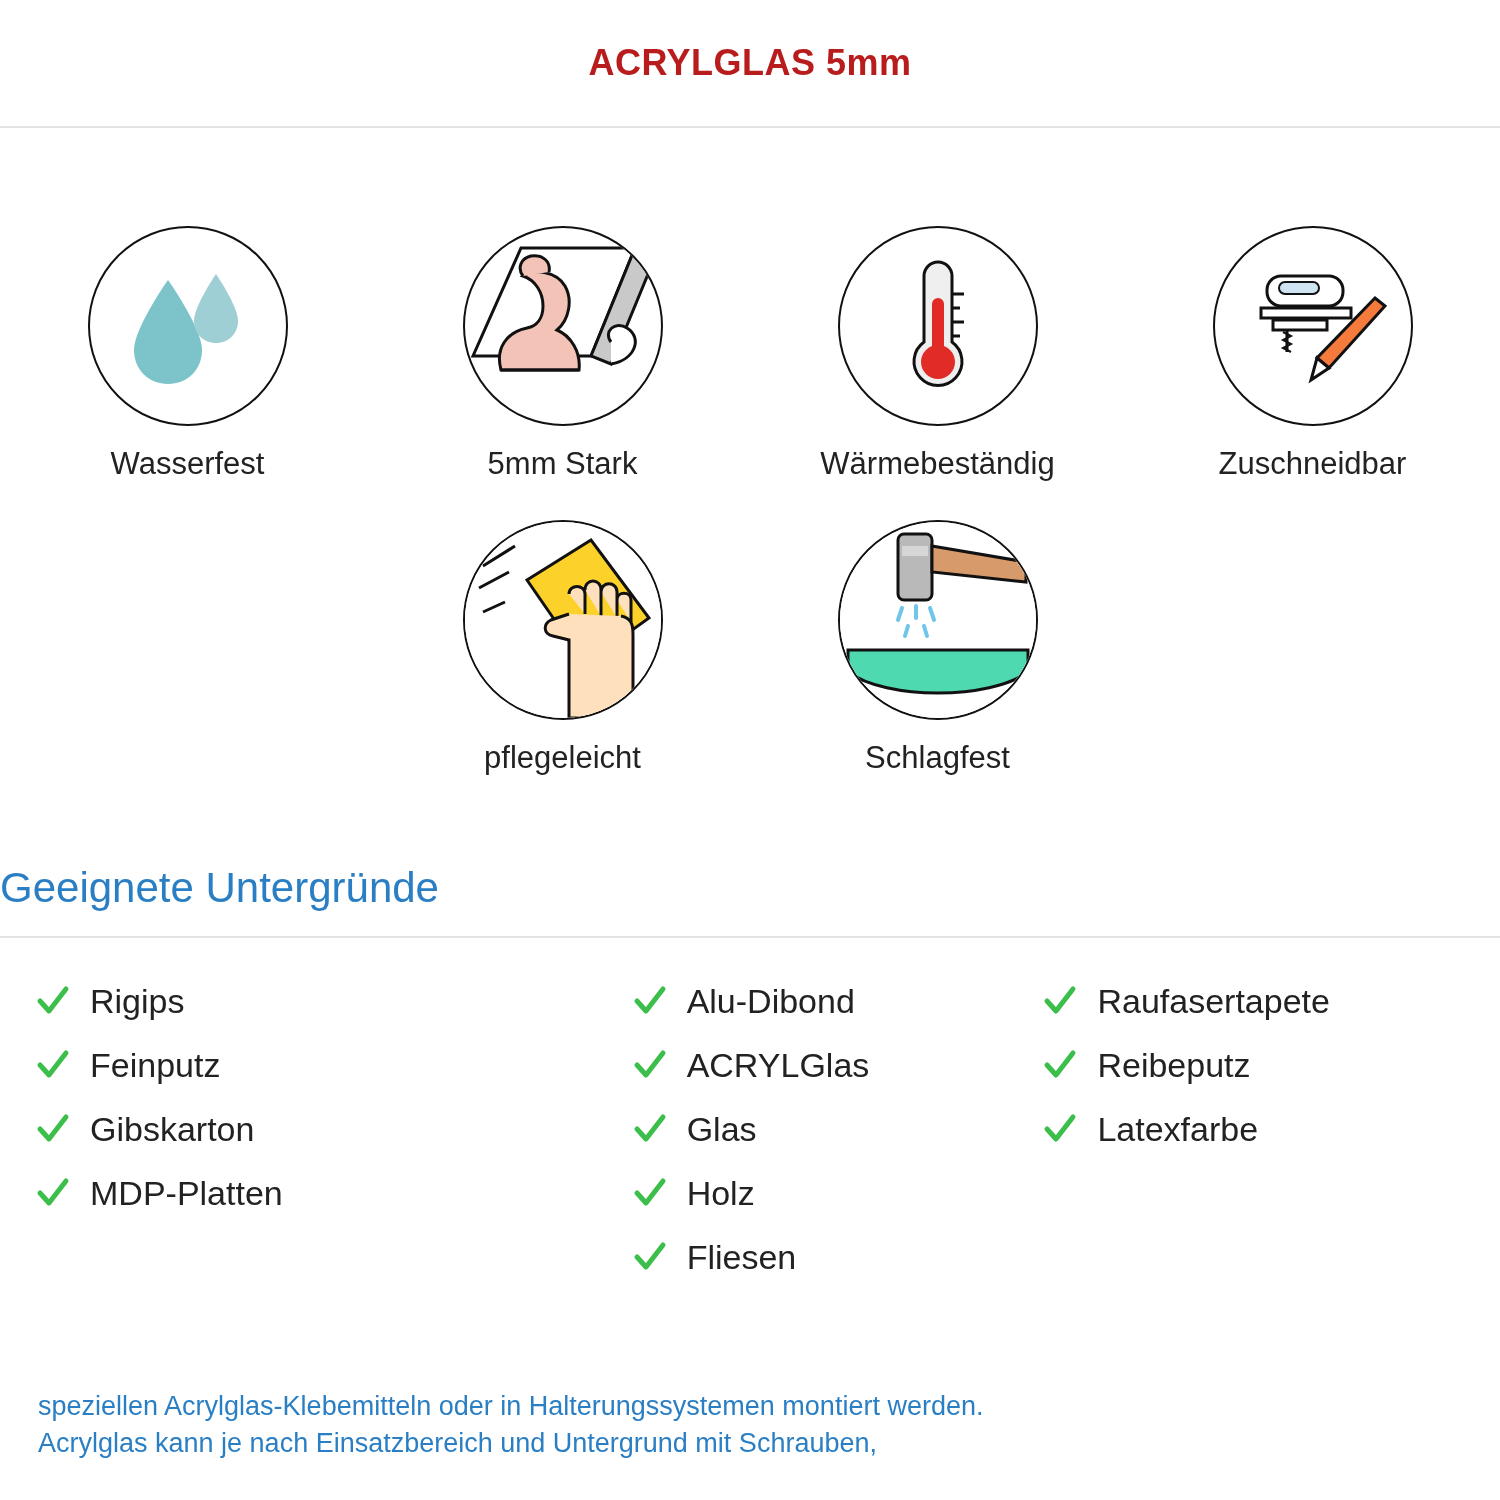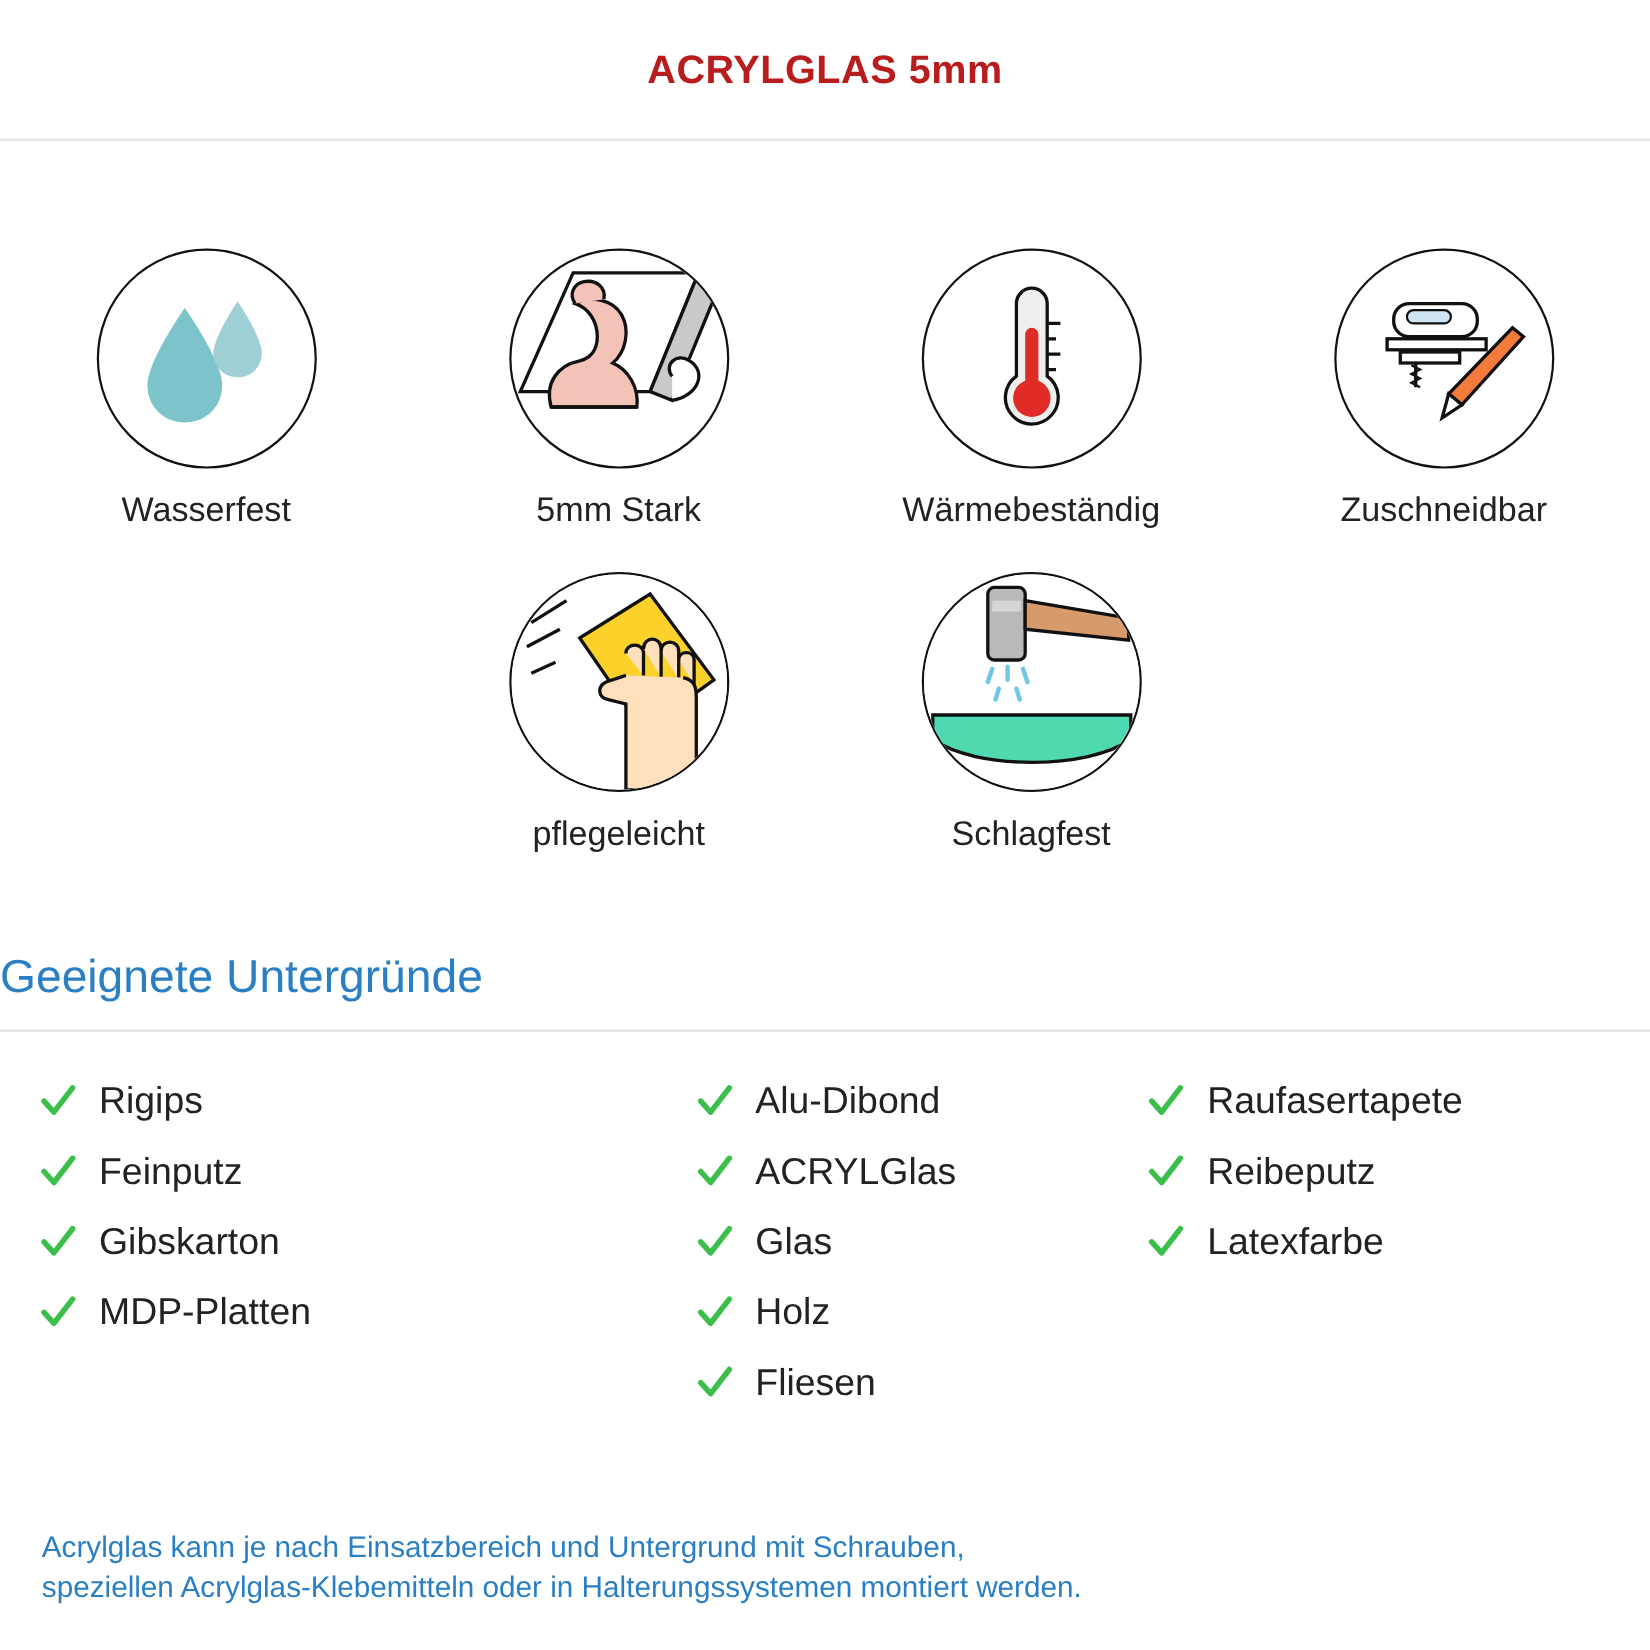--- a/index.html
+++ b/index.html
@@ -363,17 +363,17 @@
               <path d="M4 17 L13 27 L30 5" fill="none" stroke="#3bbf4a" stroke-width="5" stroke-linecap="round" stroke-linejoin="round"></path>
             </svg>
           </span>
         <span class="sub-label">Latexfarbe</span>
       </div>
     </div>
 
   </div>
 
   <div class="footer-note">
+    <div>speziellen Acrylglas-Klebemitteln oder in Halterungssystemen montiert werden.</div>
     <div>Acrylglas kann je nach Einsatzbereich und Untergrund mit Schrauben,</div>
-    <div>speziellen Acrylglas-Klebemitteln oder in Halterungssystemen montiert werden.</div>
   </div>
 
 </div>
 
 </body></html>

